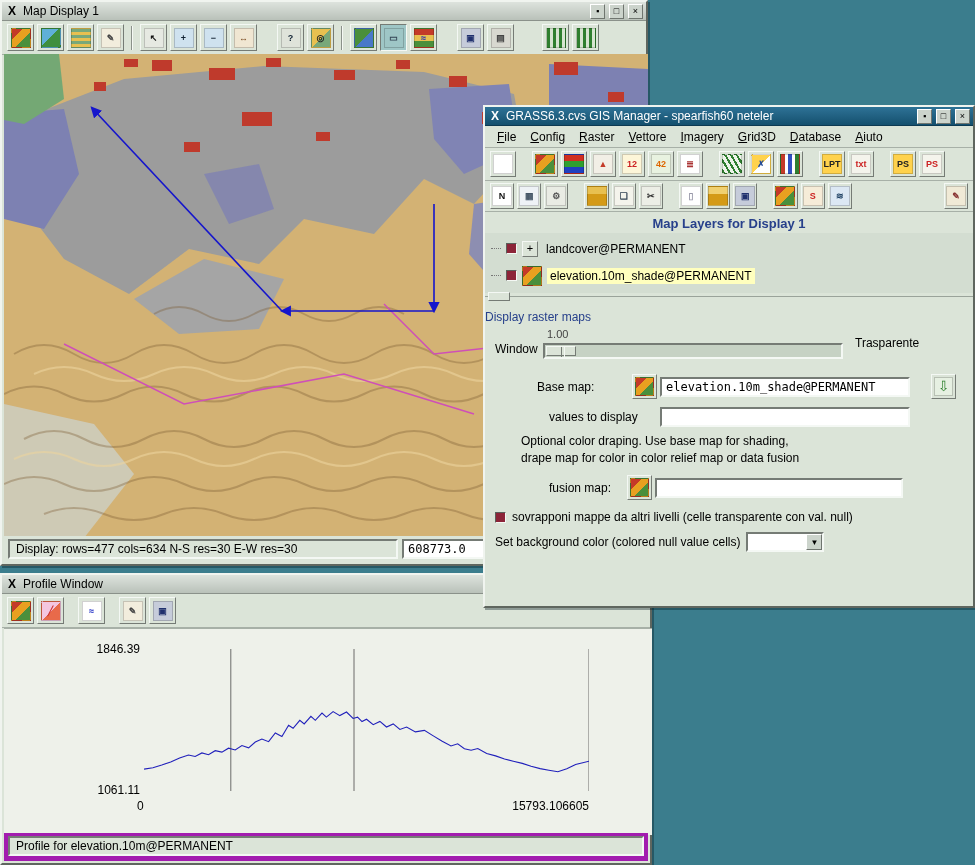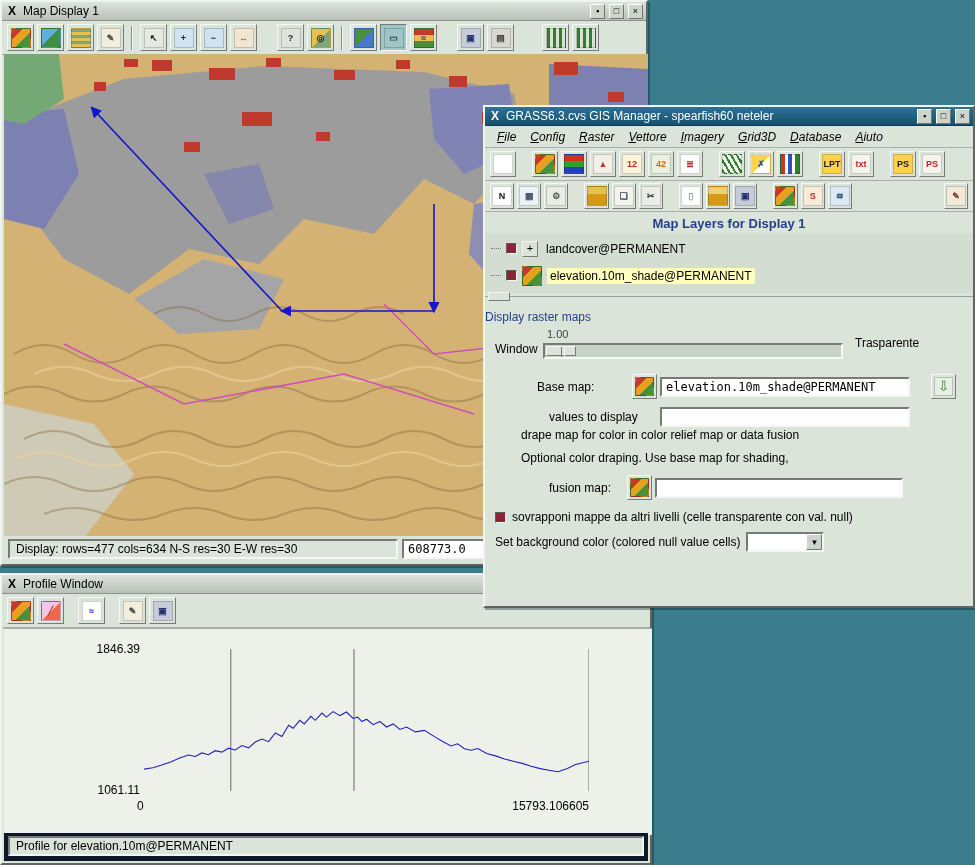--- a/index.html
+++ b/index.html
@@ -23,21 +23,21 @@
   .entry{font-family:"DejaVu Sans Mono",monospace;font-size:12px;padding:1px 4px;background:#fff;border:2px solid;border-color:#757b75 #f4f8f4 #f4f8f4 #757b75;color:#000;}
   .sunkenbox{border:2px solid;border-color:#757b75 #f4f8f4 #f4f8f4 #757b75;background:#dbe4d8;display:flex;align-items:center;padding:0 6px;}
   
   #map-canvas{position:absolute;left:2px;top:52px;width:644px;height:484px;background:#d3b274;overflow:hidden;}
   #map-canvas svg{display:block;width:644px;height:484px;}
   #map-statusbar{position:absolute;left:2px;bottom:2px;right:2px;height:26px;display:flex;align-items:center;gap:4px;padding:2px 4px;background:#dbe4d8;}
   #map-status-text{flex:0 0 390px;height:20px;font-size:12px;}
   #coord-entry{flex:1;height:20px;}
   
   .menubar{height:22px;display:flex;align-items:center;padding:0 6px;gap:2px;border-bottom:1px solid #a7b0a7;}
-  .menu-item{padding:2px 6px;font-style:italic;}
+  .menu-item{padding:2px 6px;}
   #mgr-toolbar-1 .tbtn,#mgr-toolbar-2 .tbtn{width:26px;height:26px;}
   #mgr-toolbar-2{padding-top:2px;padding-bottom:2px;}
   #layers-title{text-align:center;color:#27408b;font-weight:bold;padding:4px 0 2px 0;font-size:13px;}
   #layer-list{background:#d3ddd1;padding:2px 0 4px 6px;}
   .layer-row{display:flex;align-items:center;height:27px;gap:5px;}
   .tree-stub{width:10px;border-top:1px dotted #777;}
   .chk{width:11px;height:11px;background:#8c2438;border:1px solid;border-color:#5a5f5a #f4f8f4 #f4f8f4 #5a5f5a;flex:0 0 auto;}
   .plusbtn{width:16px;height:16px;background:#dbe4d8;border:1px solid;border-color:#f4f8f4 #757b75 #757b75 #f4f8f4;font-size:11px;line-height:13px;text-align:center;padding:0;}
   .layer-raster-icon{width:20px;height:20px;background:linear-gradient(135deg,#c43a28 30%,#e8a020 30%,#e8a020 60%,#4a8f3c 60%);border:1px solid rgba(0,0,0,.25);}
   .layer-label{padding:1px 3px;}
@@ -66,21 +66,21 @@
   #select-base-btn{margin-left:18px;}
   #select-base-btn .ic{background:#e6f0e2;color:#2a7f2a;font-size:14px;}
   
   #profile-canvas{position:absolute;left:2px;top:53px;width:648px;height:207px;background:#eef1ea;border-top:1px solid #a7b0a7;}
   #profile-plot{position:absolute;left:140px;top:20px;width:445px;height:142px;}
   .ytick{position:absolute;text-align:right;width:60px;font-size:12px;}
   #ytick-max{left:76px;top:13px;}
   #ytick-min{left:76px;top:154px;}
   #xtick-0{position:absolute;left:133px;top:170px;}
   #xtick-max{position:absolute;left:440px;top:170px;width:145px;text-align:right;}
-  #profile-statusbar{position:absolute;left:2px;bottom:2px;right:2px;height:28px;padding:3px 4px;background:#0f172a;display:flex;}
+  #profile-statusbar{position:absolute;left:2px;bottom:2px;right:2px;height:28px;padding:3px 4px;background:#a21caf;display:flex;}
   #profile-status-text{flex:1;height:20px;}
 </style>
 </head>
 <body>
 
 <div class="window" id="map-display-window">
   <div class="titlebar inactive">
     <span class="win-icon">X</span>
     <span class="title-text">Map Display 1</span>
     <button class="winbtn">▪</button>
@@ -394,22 +394,22 @@
         </button>
       <input class="entry" style="width: 250px;" value="elevation.10m_shade@PERMANENT">
       <button class="map-icon-btn" id="select-base-btn">
           <span class="ic">⇩</span>
         </button>
     </div>
     <div class="field-row">
       <span class="fld-label" style="margin-left:12px;width:108px;">values to display</span>
       <input class="entry" style="width: 250px;" value="">
     </div>
+    <div class="helptext">Optional color draping. Use base map for shading,</div>
     <div class="helptext" style="margin-top:0;">drape map for color in color relief map or data fusion</div>
-    <div class="helptext">Optional color draping. Use base map for shading,</div>
     <div class="field-row">
       <span class="fld-label" style="margin-left:12px;width:75px;">fusion map:</span>
       <button class="map-icon-btn">
           <span class="ic"></span>
         </button>
       <input class="entry" style="width: 248px;" value="">
     </div>
     <div class="cb-row">
       <span class="chk"></span>
       <span>sovrapponi mappe da altri livelli (celle transparente con val. null)</span>

